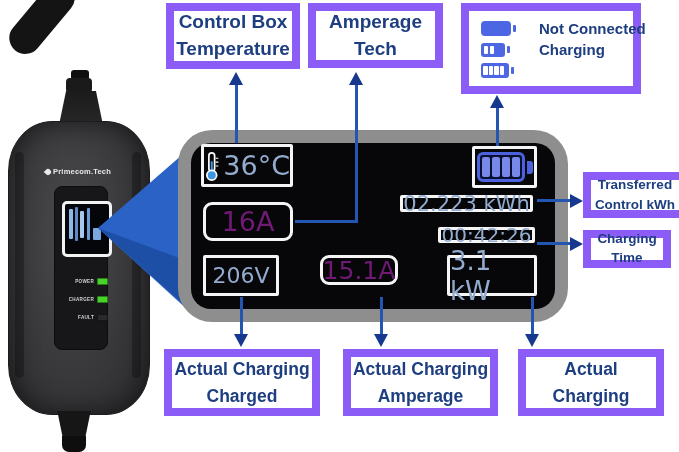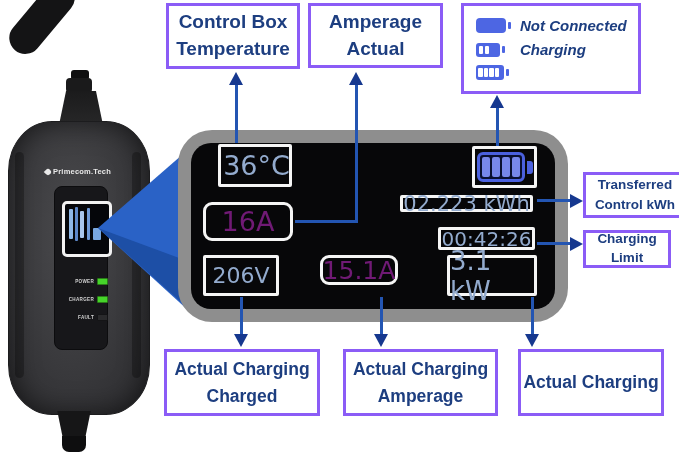--- a/index.html
+++ b/index.html
@@ -48,35 +48,35 @@
   .dim{color:#93abce;}
   .bright{color:#701a75;font-weight:normal;border-radius:9px;}
 
   
   .batt-body{display:flex;align-items:center;gap:2px;border:3px solid #4b61de;border-radius:6px;
              padding:2px;background:#0a1030;}
   .batt-seg{width:8px;height:20px;background:#7787ea;border-radius:2px;}
   .batt-tip{width:6px;height:13px;background:#4b61de;border-radius:0 3px 3px 0;margin-left:2px;}
 
   
-  .callout{position:absolute;background:#ffffff;border:3px solid #8b5cf6;color:#1d3e80;
+  .callout{position:absolute;background:#ffffff;border:8px solid #8b5cf6;color:#1d3e80;
            display:flex;flex-direction:column;align-items:center;justify-content:center;
            text-align:center;font-weight:600;z-index:6;box-sizing:border-box;}
   .c-temp{left:166px;top:3px;width:134px;height:66px;font-size:19px;line-height:1.4;}
   .c-amp{left:308px;top:3px;width:135px;height:65px;font-size:19px;line-height:1.4;}
   .c-energy{left:583px;top:172px;width:104px;height:46px;font-size:13.5px;line-height:1.45;}
   .c-time{left:583px;top:230px;width:88px;height:38px;font-size:13.5px;line-height:1.4;}
   .c-voltage{left:164px;top:349px;width:156px;height:67px;font-size:17.5px;line-height:1.5;}
   .c-amperage{left:343px;top:349px;width:155px;height:67px;font-size:17.5px;line-height:1.5;}
   .c-power{left:518px;top:349px;width:146px;height:67px;font-size:17.5px;line-height:1.5;}
 
   
   .c-legend{left:461px;top:3px;width:180px;height:91px;align-items:stretch;
             justify-content:space-evenly;padding:4px 6px 4px 12px;}
-  .leg-row{display:flex;align-items:center;gap:6px;font-style:italic;}
+  .leg-row{display:flex;align-items:center;gap:20px;}
   .leg-icon{display:flex;align-items:center;width:38px;flex:0 0 38px;}
   .leg-label{font-size:15px;color:#1d3e80;font-weight:600;white-space:nowrap;}
   .lb{position:relative;background:#4d66e3;}
   .lb1{width:30px;height:15px;border-radius:4px;}
   .lb2{width:24px;height:14px;border-radius:3px;}
   .lb3{width:28px;height:15px;border-radius:3px;display:flex;align-items:center;gap:1px;padding:0 2px;box-sizing:border-box;}
   .lb2 .cell{position:absolute;top:3px;width:4px;height:8px;background:#fff;border-radius:1px;}
   .lb3 .cell3{width:4.5px;height:9px;background:#fff;border-radius:1px;}
   .ltip{width:3px;height:7px;background:#4d66e3;border-radius:1px;margin-left:2px;}
 
@@ -127,21 +127,21 @@
   <div class="abs bot-stub"></div>
 
   <svg class="abs beam" width="95" height="180">
     <polygon points="3,88 95,8 95,172" fill="#2a62c6"></polygon>
     <polygon points="3,88 95,170 95,122" fill="#1d4fa6"></polygon>
   </svg>
 
   <div class="abs frame"></div>
   <div class="abs screen"></div>
 
-  <div class="scr-box" style="left:218px;top:144px;width:74px;height:43px;gap:3px;">
+  <div class="scr-box" style="left:201px;top:144px;width:92px;height:43px;gap:3px;">
     <svg width="21" height="36" viewBox="0 0 21 38">
       <rect x="6.3" y="2" width="7.4" height="24" rx="3.7" fill="none" stroke="#ffffff" stroke-width="2.2"></rect>
       <path d="M15 9h3.5M15 14h3.5M15 19h3.5" stroke="#ffffff" stroke-width="1.6"></path>
       <rect x="8.7" y="13" width="2.6" height="16" fill="#3f97e0"></rect>
       <circle cx="10" cy="31" r="6.3" fill="#3f97e0" stroke="#ffffff" stroke-width="2.2"></circle>
     </svg>
     <span class="dim" style="font-size:27px;">36°C</span>
   </div>
 
   <div class="scr-box bright" style="left:203px;top:202px;width:90px;height:39px;font-size:27px;">
@@ -163,21 +163,21 @@
         <div class="batt-seg"></div>
         <div class="batt-seg"></div>
     </div>
     <div class="batt-tip"></div>
   </div>
 
   <div class="scr-box dim" style="left:400px;top:195px;width:133px;height:17px;font-size:21px;">
     <span>02.223 kWh</span>
   </div>
 
-  <div class="scr-box dim" style="left:438px;top:227px;width:97px;height:23px;font-size:20px;">
+  <div class="scr-box dim" style="left:438px;top:227px;width:97px;height:16px;font-size:20px;">
     <span>00:42:26</span>
   </div>
 
   <div class="scr-box dim" style="left:447px;top:255px;width:90px;height:41px;font-size:26px;">
     <span>3.1 kW</span>
   </div>
 
   <div class="vline" style="left:235px;top:85px;height:58px;"></div>
   <div class="ah ah-up" style="left:229px;top:72px;"></div>
 
@@ -203,21 +203,21 @@
   <div class="vline" style="left:531px;top:297px;height:37px;"></div>
   <div class="ah ah-down" style="left:525px;top:334px;"></div>
 
   <div class="callout c-temp">
     <span>Control Box</span>
     <span>Temperature</span>
   </div>
 
   <div class="callout c-amp">
     <span>Amperage</span>
-    <span>Actual</span>
+    <span>Tech</span>
   </div>
 
   <div class="callout c-legend">
     <div class="leg-row">
       <span class="leg-icon">
         <span class="lb lb1"></span>
           <span class="ltip"></span>
       </span>
       <span class="leg-label">Not Connected</span>
     </div>
@@ -244,21 +244,21 @@
     </div>
   </div>
 
   <div class="callout c-energy">
     <span>Transferred</span>
     <span>Control kWh</span>
   </div>
 
   <div class="callout c-time">
     <span>Charging</span>
-    <span>Limit</span>
+    <span>Time</span>
   </div>
 
   <div class="callout c-voltage">
     <span>Actual Charging</span>
     <span>Charged</span>
   </div>
 
   <div class="callout c-amperage">
     <span>Actual Charging</span>
     <span>Amperage</span>

